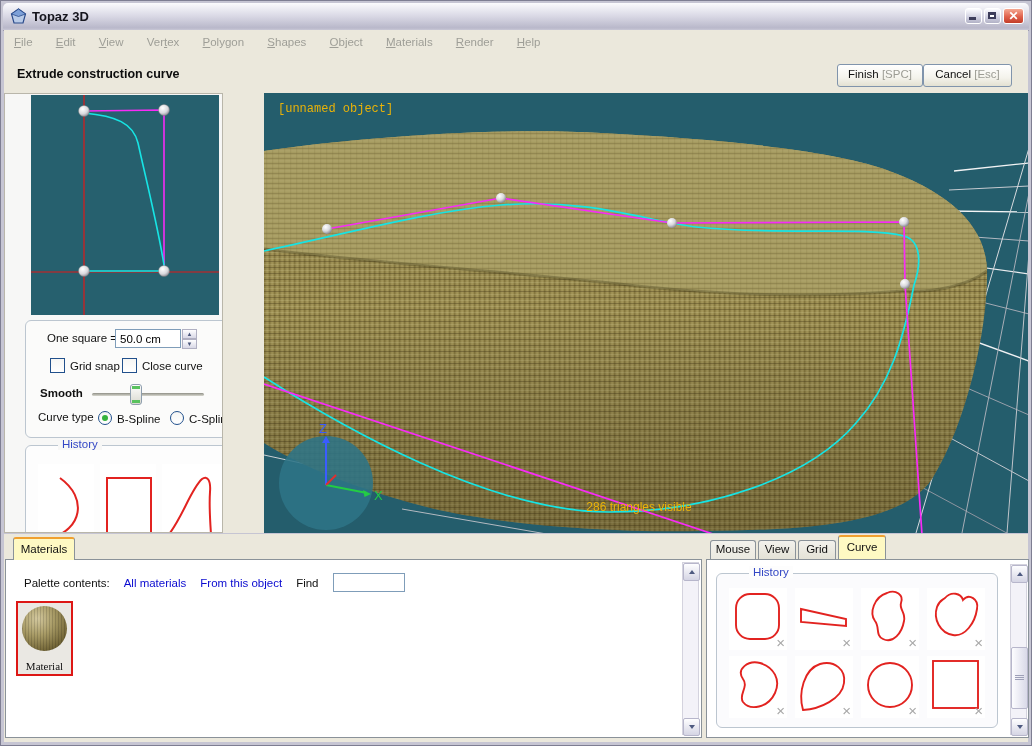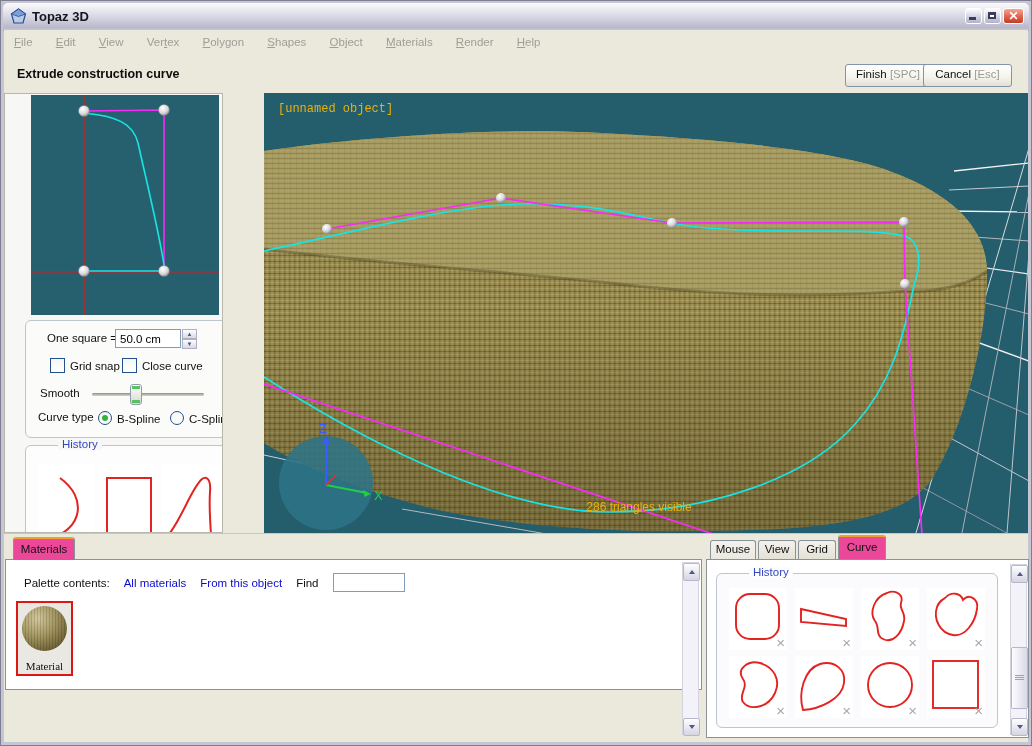--- a/index.html
+++ b/index.html
@@ -21,21 +21,21 @@
   .glyph-x{position:absolute;left:0;top:0;width:100%;height:100%;color:#fff;font-weight:bold;font-size:12px;line-height:14px;text-align:center;}
   
   #menubar{position:absolute;left:3px;right:3px;top:29px;height:26px;background:#ebe8dc;border-bottom:1px solid #d9d6c9;}
   .menu-item{display:inline-block;padding:6px 10px 5px 10px;color:#9e9e97;}
   .menu-item .mn{text-decoration:underline;}
   #toolbar{position:absolute;left:3px;right:3px;top:55px;height:37px;background:#ebe8dc;border-bottom:1px solid #c8c5b8;}
   #mode-label{position:absolute;left:13px;top:11px;font-weight:bold;font-size:12.5px;color:#0d0d0d;}
   .tb-btn{position:absolute;top:8px;height:21px;border:1px solid #8094ac;border-radius:3px;
     background:linear-gradient(#ffffff,#f4f3ec 60%,#e3e1d2);font-size:11.5px;text-align:center;line-height:19px;cursor:default;}
   .tb-btn .shortcut{color:#9c9c94;}
-  #finish-btn{right:97px;width:84px;margin-left:8px;}
+  #finish-btn{right:105px;width:84px;margin-left:8px;}
   #cancel-btn{right:16px;width:87px;}
   
   #main-top{position:absolute;left:3px;right:3px;top:92px;height:440px;background:#ebe8dc;overflow:hidden;}
   #left-panel{position:absolute;left:0;top:0;width:219px;height:440px;background:#f7f7f6;border:1px solid #b9b6aa;box-sizing:border-box;overflow:hidden;}
   #curve-canvas{position:absolute;left:26px;top:1px;}
   #controls-box{position:absolute;left:20px;top:226px;width:210px;height:116px;border:1px solid #bcc6d0;border-radius:6px;background:#fbfbfa;}
   .c-row{position:absolute;left:0;width:100%;height:20px;}
   .xp-input{border:1px solid #7f9db9;height:19px;box-sizing:border-box;font-family:"Liberation Sans",sans-serif;font-size:11.5px;padding:0 4px;background:#fff;}
   .spinner{position:absolute;width:15px;height:19px;display:flex;flex-direction:column;}
   .spin-btn{flex:1;border:1px solid #b0b0c2;background:linear-gradient(#fefeff,#d8d8e6);font-size:6px;line-height:8px;text-align:center;color:#4c587c;box-sizing:border-box;}
@@ -62,25 +62,25 @@
   .arr{width:0;height:0;border-left:3.5px solid transparent;border-right:3.5px solid transparent;}
   .arr.up{border-bottom:4.5px solid #4e5a80;} .arr.down{border-top:4.5px solid #4e5a80;}
   
   #viewport{position:absolute;left:260px;top:0;width:765px;height:440px;background:#245d6c;overflow:hidden;}
   #vp-label{position:absolute;left:14px;top:9px;color:#eab308;font-size:12px;font-family:Liberation Mono, monospace;}
   #vp-status{position:absolute;left:255px;top:407px;width:240px;text-align:center;color:#eab308;font-size:12px;}
   
   #bottom{position:absolute;left:3px;right:3px;top:533px;height:208px;background:#ebe8dc;}
   .tab{position:absolute;border:1px solid #8a9299;border-bottom:none;border-radius:3px 3px 0 0;
     background:linear-gradient(#f2f1ec,#e4e2d6);text-align:center;box-sizing:border-box;}
-  .tab.active{background:#ec4899;border-top:2px solid #f0a030;z-index:3;}
+  .tab.active{background:#fef9c3;border-top:2px solid #f0a030;z-index:3;}
   .panel-body{position:absolute;border:1px solid #8a9299;background:#fff;box-sizing:border-box;}
   #materials-panel{position:absolute;left:1px;top:1px;width:697px;height:205px;}
   #mat-tab{left:8px;top:2px;width:62px;height:23px;line-height:21px;}
-  #mat-body{left:0;top:24px;width:697px;height:131px;}
+  #mat-body{left:0;top:24px;width:697px;height:179px;}
   #palette-row{position:absolute;left:18px;top:13px;display:flex;gap:14px;align-items:center;}
   .link{color:#0a0ad0;cursor:pointer;}
   #mat-tile{position:absolute;left:10px;top:41px;width:57px;height:75px;border:2px solid #dd1715;background:#eae8e3;box-sizing:border-box;text-align:center;font-family:Liberation Serif, serif;}
   #mat-sphere{position:absolute;left:4px;top:3px;width:45px;height:45px;border-radius:50%;
     background:radial-gradient(circle at 34% 28%,#d3c89e 0%,#a89b66 38%,#776a3b 72%,#463d1d 100%);}
   #mat-sphere::after{content:"";position:absolute;inset:0;border-radius:50%;
     background:repeating-linear-gradient(90deg,rgba(0,0,0,.14) 0 1px,transparent 1px 3px);}
   #mat-name{position:absolute;left:0;right:0;bottom:2px;font-size:11px;color:#111;}
   #settings-panel{position:absolute;left:702px;top:1px;width:323px;height:205px;}
   #set-body{left:0;top:24px;width:323px;height:179px;}
@@ -159,21 +159,21 @@
           <input class="xp-input abs" style="left: 89px; top: 0px; width: 66px;" value="50.0 cm">
           <span class="spinner abs" style="left:156px;top:0;">
             <span class="spin-btn">▲</span>
             <span class="spin-btn">▼</span>
           </span>
         </div>
         <div class="c-row" style="top:37px;">
           <span class="abs" style="left:24px;"><span class="xp-check"></span><span>Grid snap</span></span>
           <span class="abs" style="left:96px;"><span class="xp-check"></span><span>Close curve</span></span>
         </div>
-        <div class="c-row" style="top:62px;height:24px;">
+        <div class="c-row" style="top:62px;height:24px;font-weight:bold;">
           <span class="abs" style="left:14px;top:4px;">Smooth</span>
           <span class="slider-track abs" style="left:66px;top:10px;width:112px;"></span>
           <span class="slider-thumb abs" style="left:104px;top:1px;"></span>
         </div>
         <div class="c-row" style="top:90px;">
           <span class="abs" style="left:12px;">Curve type</span>
           <span class="abs" style="left:72px;"><span class="xp-radio sel"></span><span>B-Spline</span></span>
           <span class="abs" style="left:144px;"><span class="xp-radio"></span><span>C-Spline</span></span>
         </div>
       </div>

